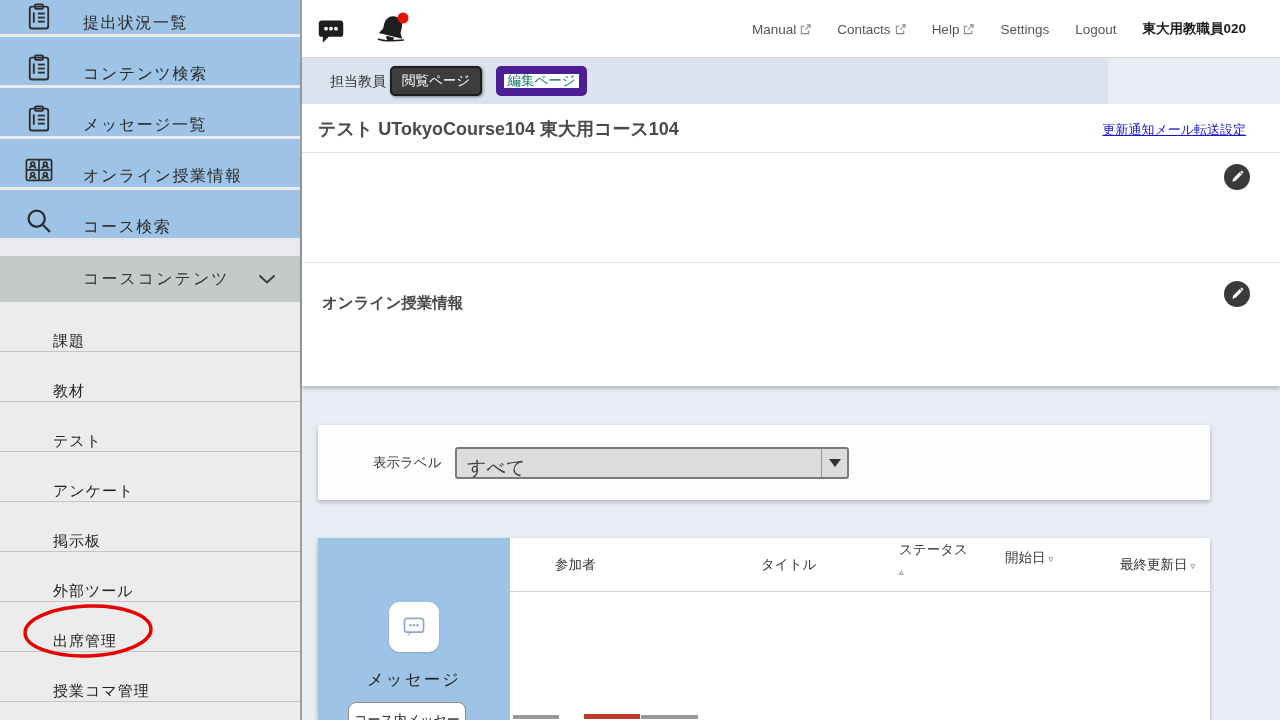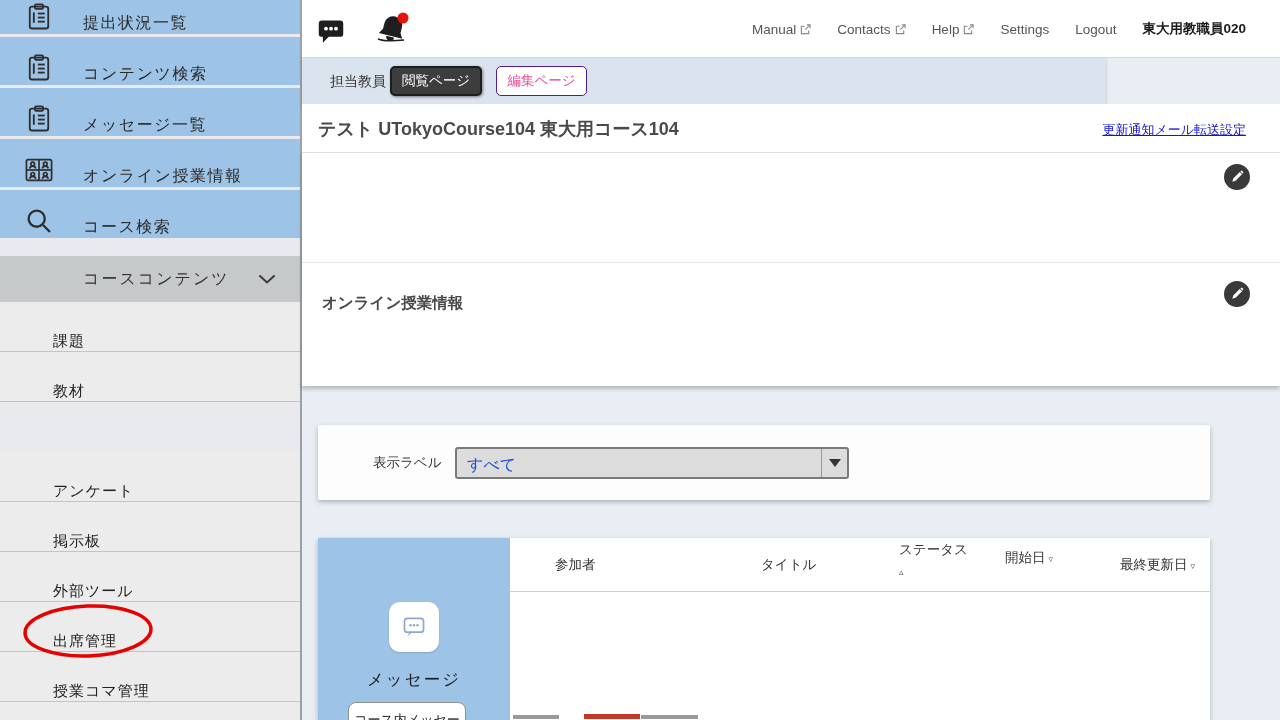--- a/index.html
+++ b/index.html
@@ -29,41 +29,41 @@
   .icon-btn { cursor:pointer; position:relative; }
   .bell-wrap { position:relative; width:40px; height:36px; }
   .topnav { position:absolute; right:34px; top:0; height:58px; display:flex; align-items:center; gap:26px; }
   .topnav .navlink { font-size:13.5px; color:#555; cursor:pointer; display:flex; align-items:center; gap:4px; }
   .topnav .user { font-size:13.5px; font-weight:bold; color:#1a1a1a; }
 
   .tabbar { position:absolute; left:0; top:58px; width:804px; height:46px; background:#dbe3ee; box-shadow:0 2px 3px rgba(0,0,0,0.18); }
   .role-label { position:absolute; left:28px; top:15px; font-size:14px; color:#333; }
   .tab-btn { position:absolute; top:8px; height:30px; border-radius:5px; font-size:13.5px; display:flex; align-items:center; justify-content:center; cursor:pointer;font-family:Liberation Mono, monospace; }
   .tab-view { left:88px; width:92px; background:#3d3d3d; color:#fff; border:2px solid #1d1d1d; box-shadow:1px 1px 3px rgba(0,0,0,0.45); }
-  .tab-edit { left:194px; width:91px; background:#fff; color:#ec4899; border:1px solid #4c1d95; }
+  .tab-edit { left:194px; width:91px; background:#fff; color:#0f766e; border:8px solid #4c1d95; }
 
   .titlebar { position:absolute; left:0; top:104px; width:978px; height:49px; background:#fff; border-bottom:1px solid #e2e2e2; }
   .course-title { position:absolute; left:16px; top:13px; font-size:18px; font-weight:bold; color:#4a4a4a; }
   .mail-link { position:absolute; right:34px; top:17px; font-size:13px; color:#1414ce; text-decoration:underline; cursor:pointer; }
 
   .sections { position:absolute; left:0; top:153px; width:978px; height:233px; background:#fff; box-shadow:0 3px 4px rgba(0,0,0,0.22); }
   .section { position:relative; width:978px; }
   .section-1 { height:110px; border-bottom:1px solid #e5e5e5; }
   .section-2 { height:123px; }
   .section-h { position:absolute; left:20px; font-size:15.5px; font-weight:bold; color:#4a4a4a; }
   .section-1 .section-h { top:23px; }
   .section-2 .section-h { top:30px; }
   .pencil-btn { position:absolute; right:30px; width:26px; height:26px; border-radius:50%; background:#3a3a3a; display:flex; align-items:center; justify-content:center; cursor:pointer; }
   .section-1 .pencil-btn { top:11px; }
   .section-2 .pencil-btn { top:18px; }
 
   .filter-card { position:absolute; left:16px; top:425px; width:892px; height:75px; background:#fdfdfd; box-shadow:0 2px 5px rgba(0,0,0,0.25); border-radius:2px; }
   .filter-label { position:absolute; left:55px; top:29px; font-size:13.5px; color:#333; }
   .filter-select { position:absolute; left:137px; top:22px; width:394px; height:32px; background:#dcdcdc; border:2px solid #7a7a7a; border-radius:3px; cursor:pointer; }
-  .filter-select .val { position:absolute; left:10px; top:6px; font-size:16px; color:#1d4ed8;text-align:right; }
+  .filter-select .val { position:absolute; left:10px; top:6px; font-size:19px; color:#404040;text-align:right; }
   .select-arrow-zone { position:absolute; right:0; top:0; width:26px; height:28px; border-left:1px solid #999; display:flex; align-items:center; justify-content:center; }
   .caret-down { width:0; height:0; border-left:6px solid transparent; border-right:6px solid transparent; border-top:8px solid #333; }
 
   .table-card { position:absolute; left:16px; top:538px; width:892px; height:182px; background:#fff; box-shadow:0 2px 5px rgba(0,0,0,0.25); overflow:hidden; }
   .msg-panel { position:absolute; left:0; top:0; width:192px; height:182px; background:#9DC3E6; }
   .msg-tile { position:absolute; left:71px; top:64px; width:50px; height:50px; background:#fff; border-radius:11px; display:flex; align-items:center; justify-content:center; box-shadow:0 1px 2px rgba(0,0,0,0.15); }
   .msg-title { position:absolute; left:0; top:131px; width:192px; text-align:center; font-size:16.5px; letter-spacing:2px; color:#1f1f1f; }
   .msg-btn { position:absolute; left:30px; top:164px; width:118px; height:56px; background:#fff; border:1px solid #8f8f8f; border-radius:8px; font-size:13px; color:#222; text-align:center; padding-top:7px; line-height:1.5; cursor:pointer; overflow:hidden; }
 
   .tbl-header { position:absolute; left:192px; top:0; width:700px; height:54px; background:#fff; border-bottom:1px solid #cfcfcf; }
@@ -156,20 +156,23 @@
     <svg width="18" height="11" viewBox="0 0 18 11" fill="none" stroke="#3a3a3a" stroke-width="2" stroke-linecap="round">
         <polyline points="2,2 9,8.5 16,2"></polyline>
       </svg>
   </div>
 
   <div class="side-item side-gray" style="top:302px;">
     <span class="lbl">課題</span>
   </div>
   <div class="side-item side-gray" style="top:352px;">
     <span class="lbl">教材</span>
+  </div>
+  <div class="side-item side-gray" style="top:402px;">
+    <span class="lbl">テスト</span>
   </div>
   <div class="side-item side-gray" style="top:452px;">
     <span class="lbl">アンケート</span>
   </div>
   <div class="side-item side-gray" style="top:502px;">
     <span class="lbl">掲示板</span>
   </div>
   <div class="side-item side-gray" style="top:552px;">
     <span class="lbl">外部ツール</span>
   </div>

